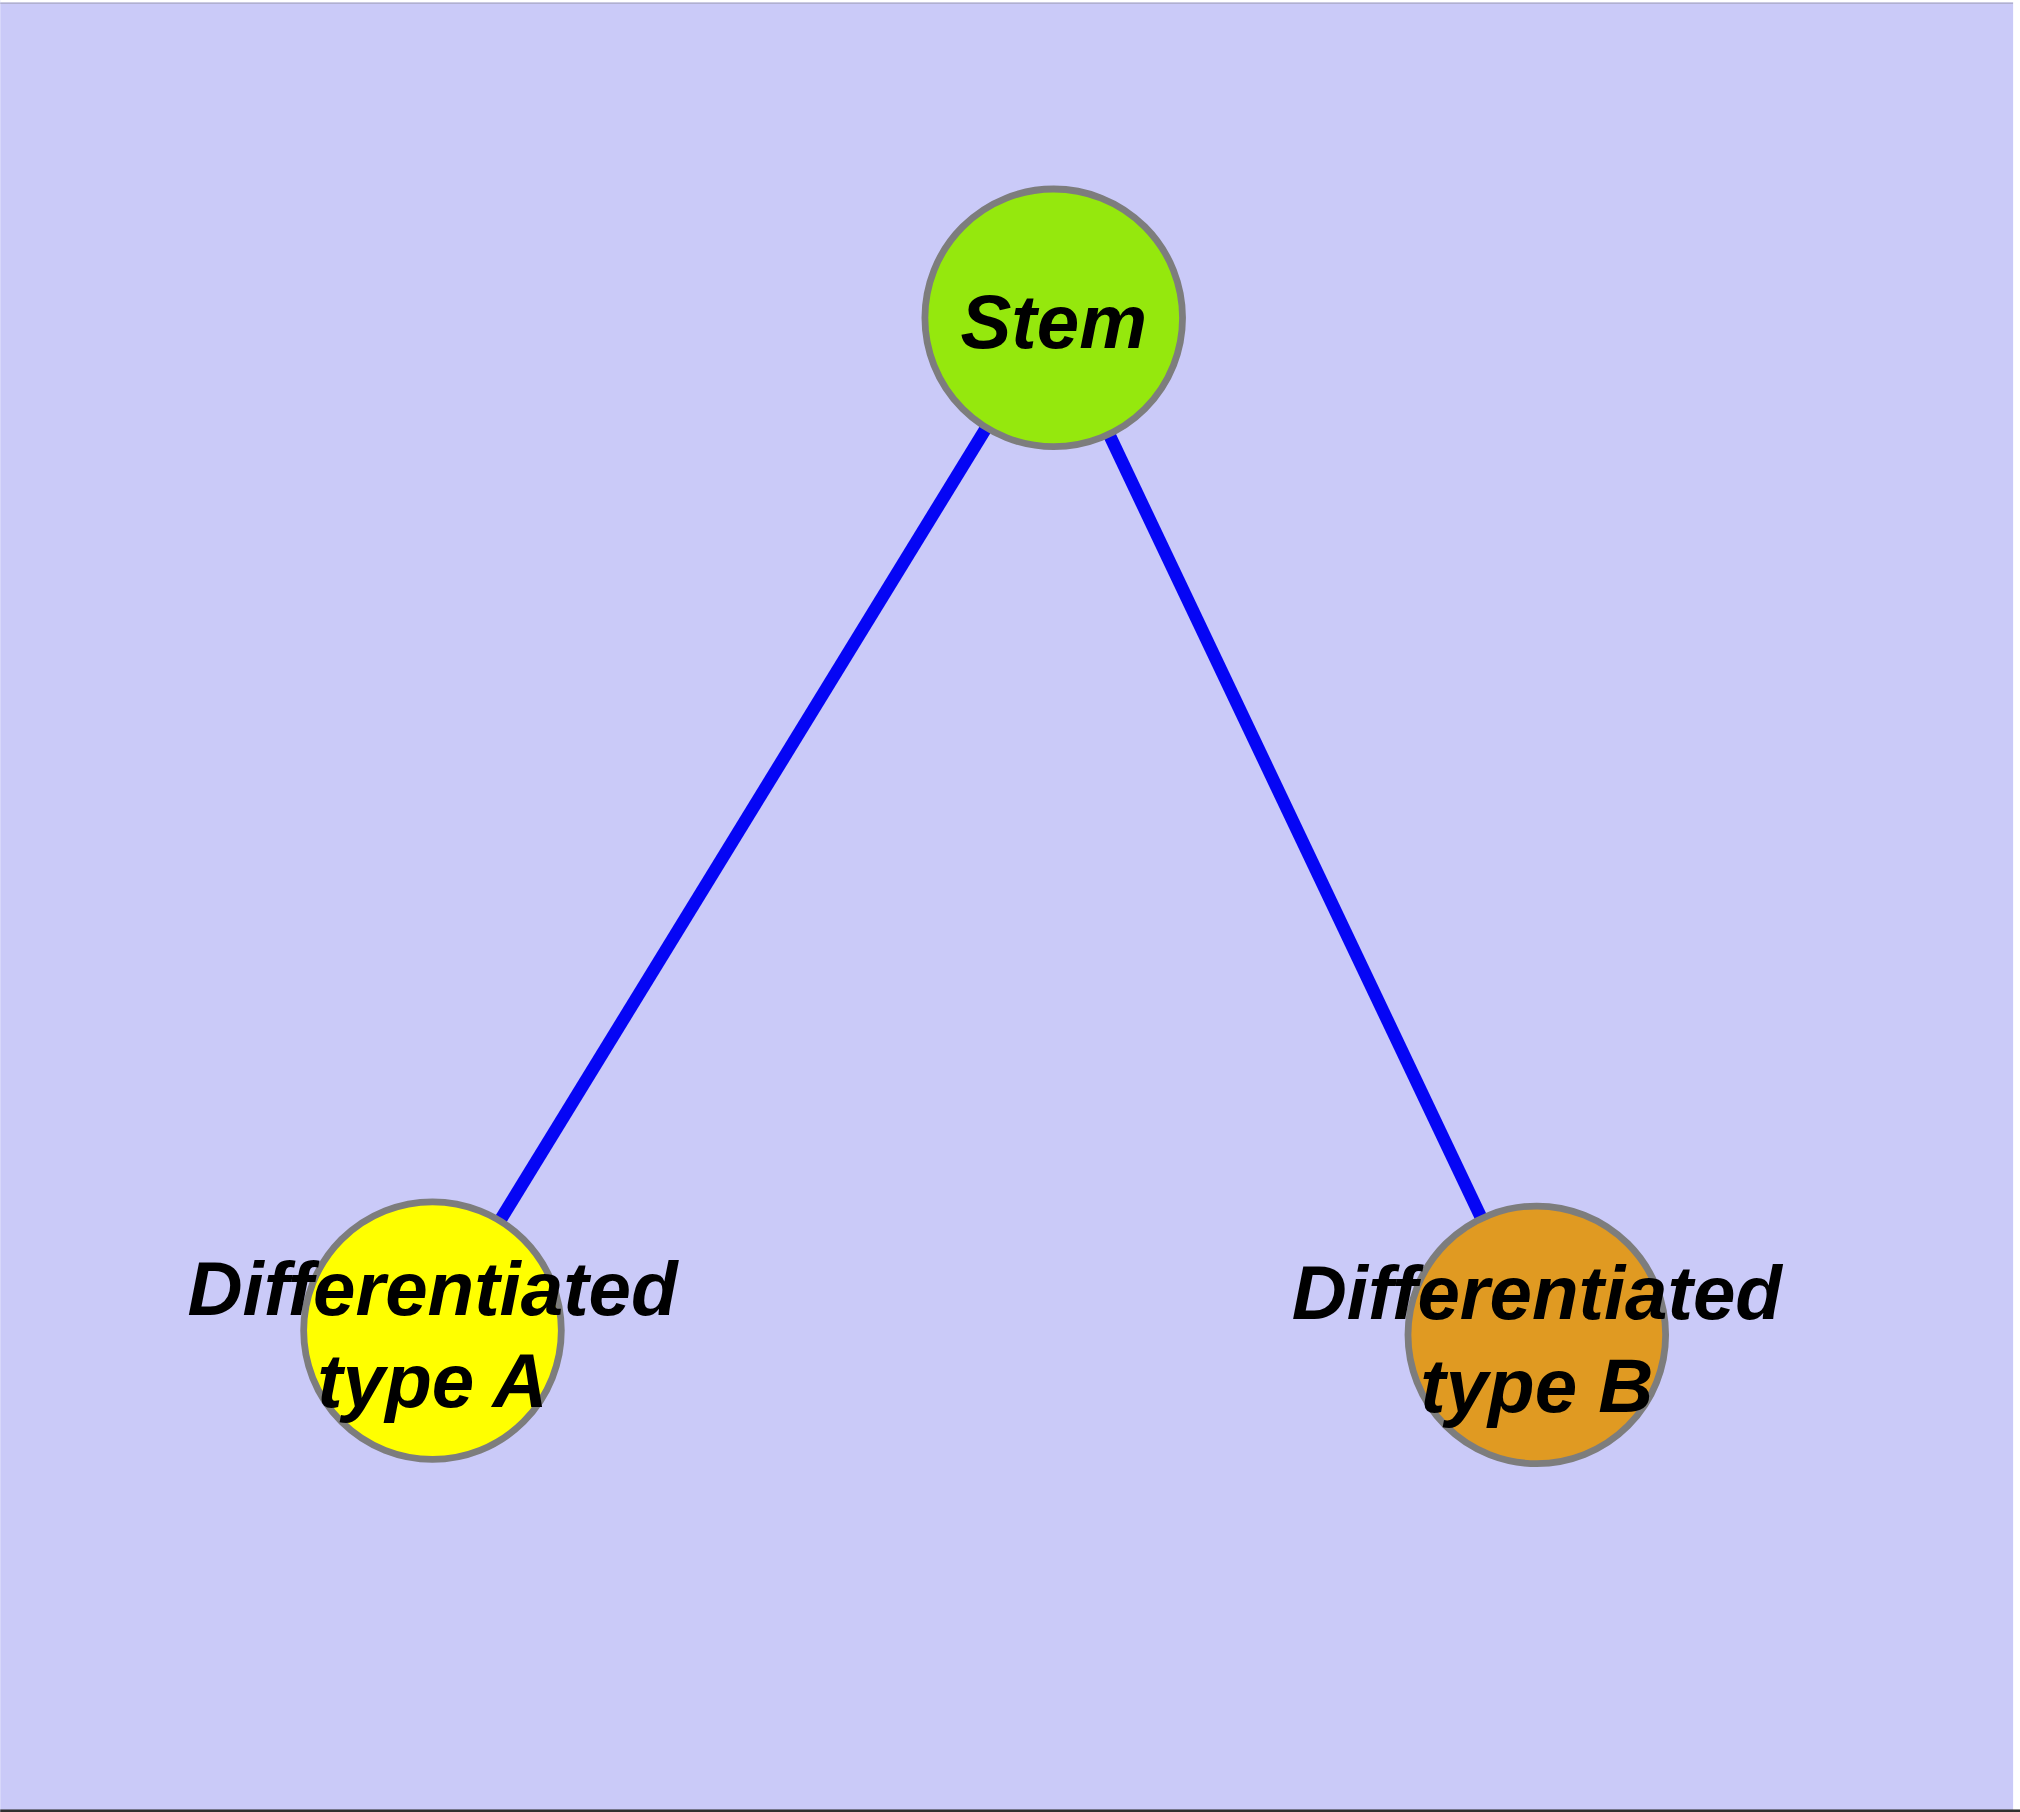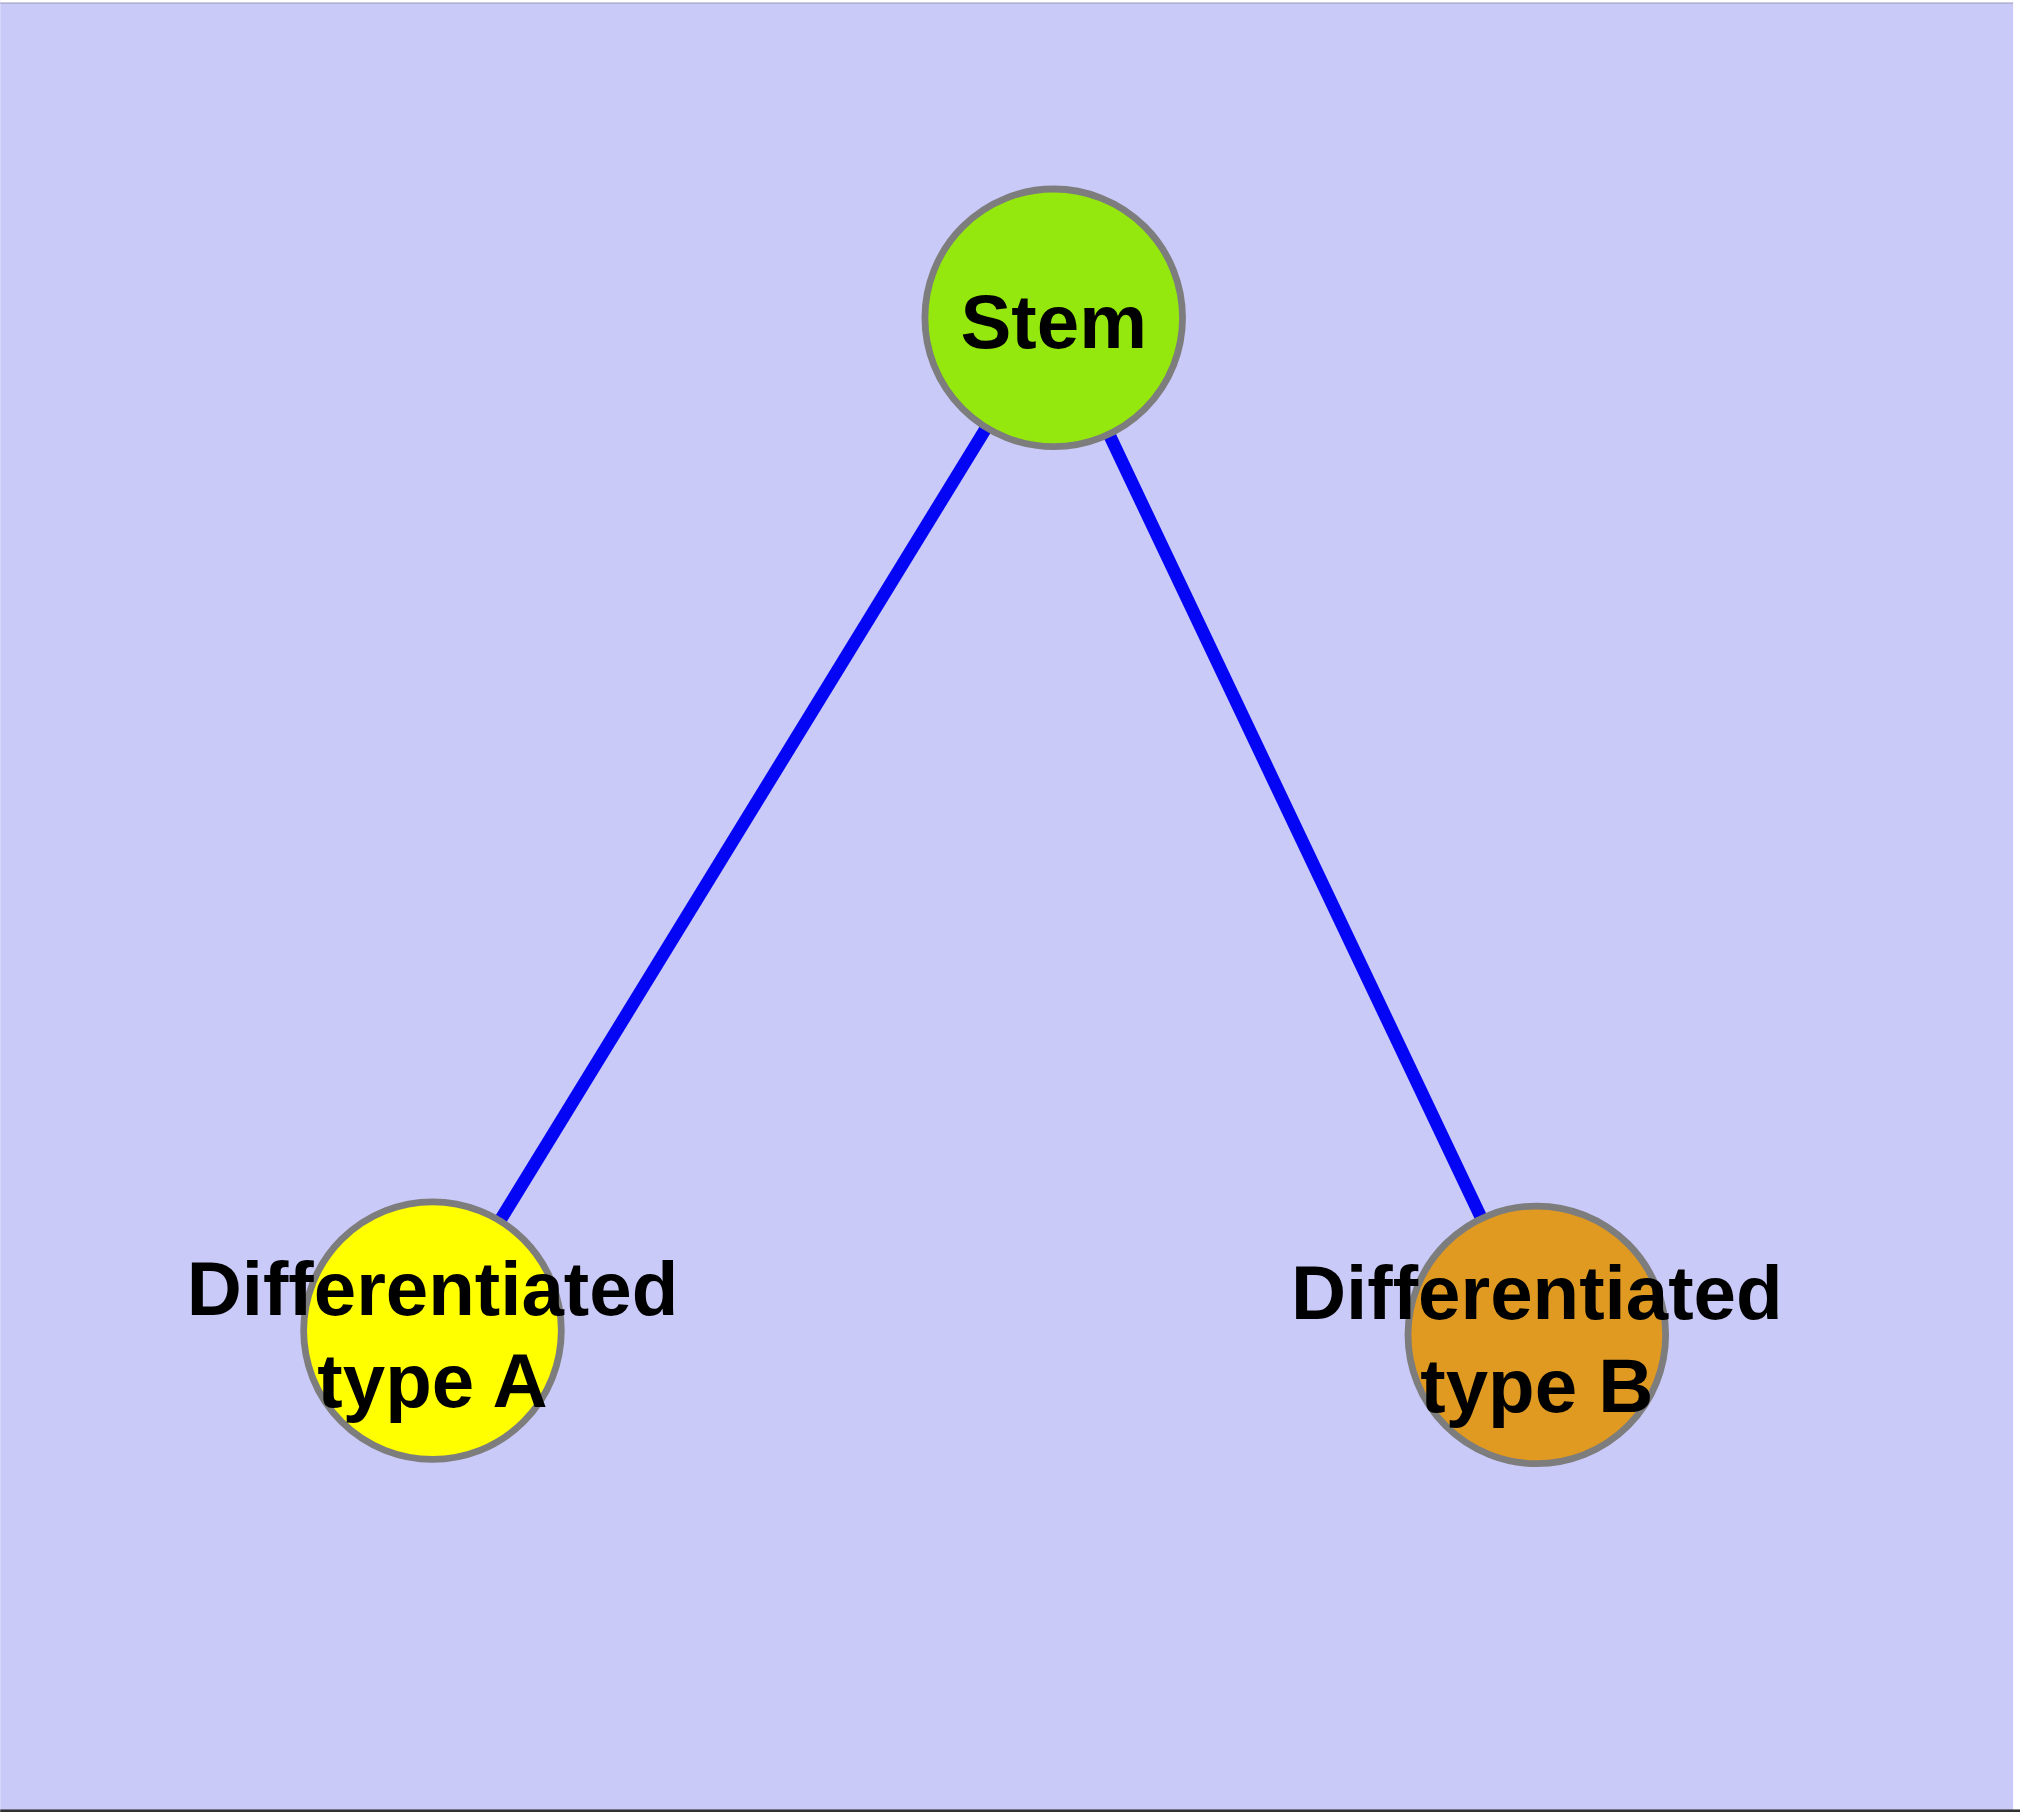--- a/index.html
+++ b/index.html
@@ -1,17 +1,17 @@
 <!DOCTYPE html>
 <html style="font-size:13.6px"><head>
 <meta charset="utf-8">
 <style>
   html, body { margin: 0; padding: 0; background: #ffffff; }
   body { width: 2021px; height: 1812px; overflow: hidden; }
-  #canvas { position: relative; width: 1942px; height: 1812px; }
+  #canvas { position: relative; width: 1942px; height: 1812px; font-style: italic; }
   svg { display: block; }
   svg text {
     font-family: "Liberation Sans", sans-serif;
     font-weight: bold;
   }
 </style>
 </head>
 <body>
 
 <div id="canvas">

